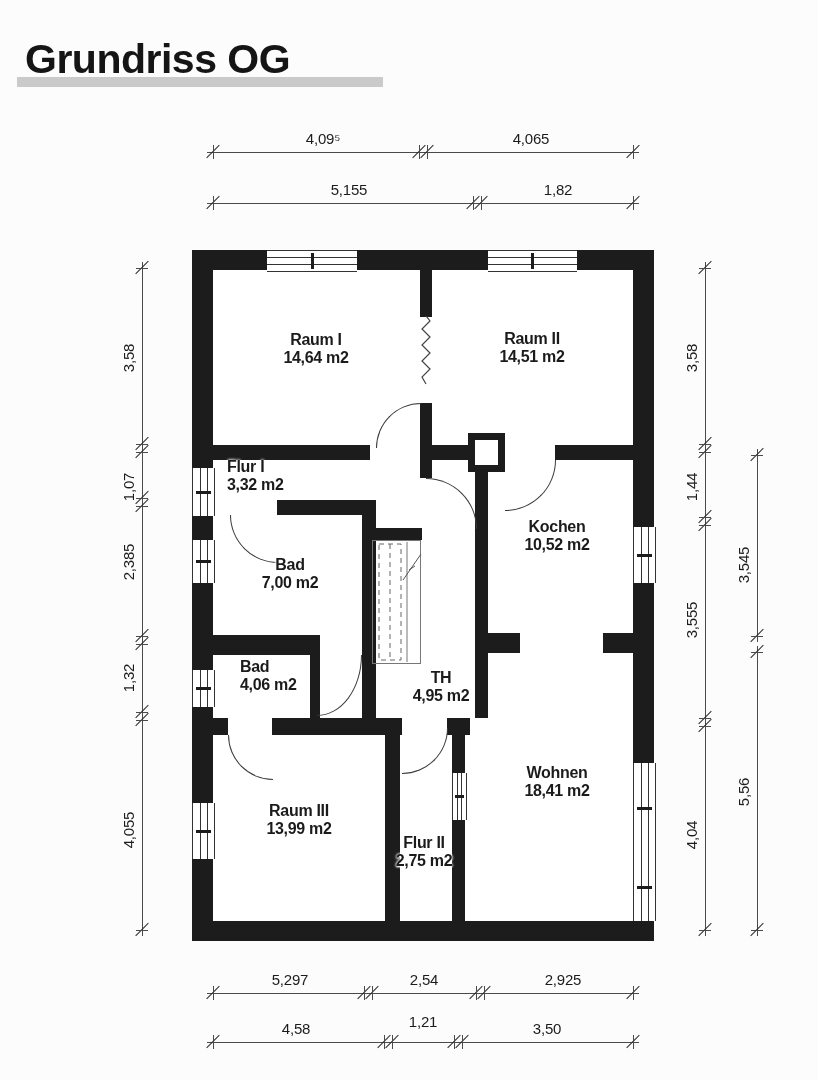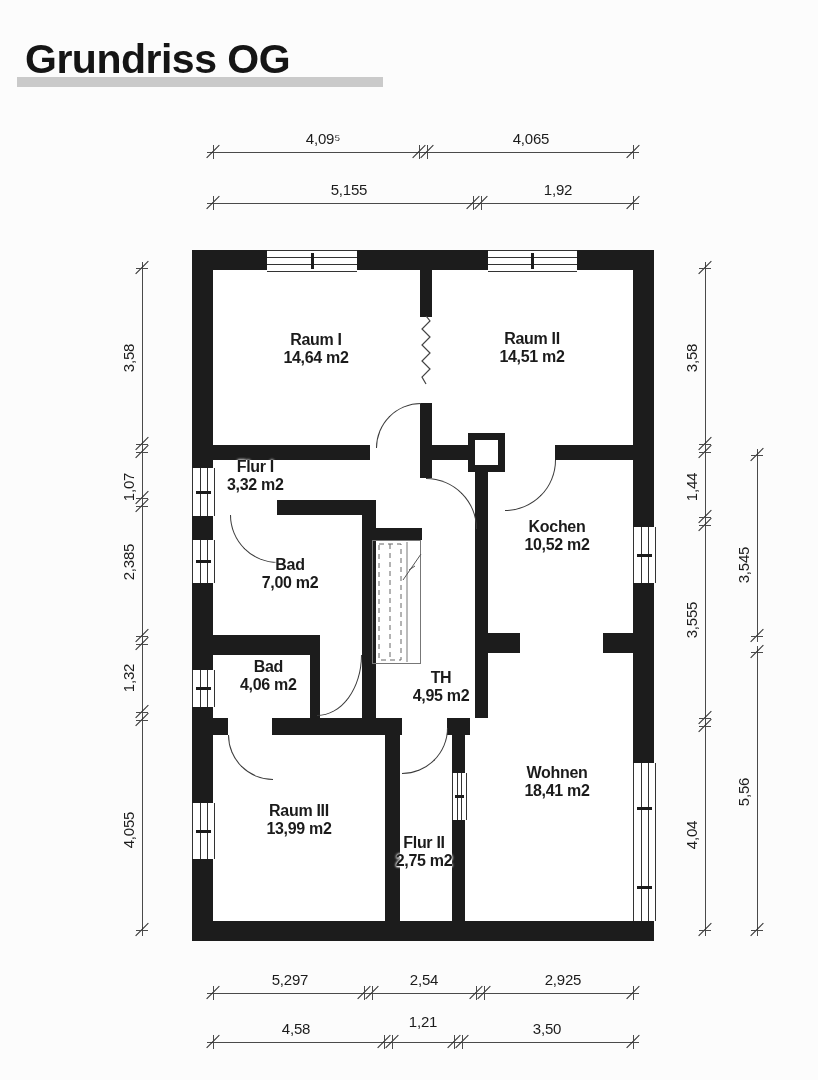--- a/index.html
+++ b/index.html
@@ -33,21 +33,21 @@
   .arc{position:absolute;border:0 solid #3a3a3a;z-index:2}
   .arc.tl{border-top-left-radius:100% 100%;border-top-width:1.3px;border-left-width:1.3px}
   .arc.tr{border-top-right-radius:100% 100%;border-top-width:1.3px;border-right-width:1.3px}
   .arc.bl{border-bottom-left-radius:100% 100%;border-bottom-width:1.3px;border-left-width:1.3px}
   .arc.br{border-bottom-right-radius:100% 100%;border-bottom-width:1.3px;border-right-width:1.3px}
   .room{
     position:absolute;z-index:5;font-size:16px;font-weight:bold;letter-spacing:-0.3px;
     line-height:1.13;text-align:center;transform:translate(-50%,-50%);white-space:nowrap;color:#1b1b1b;
     text-shadow:0 0 3px #fff,0 0 3px #fff,0 1px 2px #fff;
   }
-  .room.la{transform:none;text-align:center}
+  .room.la{transform:none;text-align:left}
   .dlh{position:absolute;height:0;border-top:1px solid var(--dim)}
   .dlv{position:absolute;width:0;border-left:1px solid var(--dim)}
   .dlab{position:absolute;font-size:15px;letter-spacing:-0.2px;color:#1c1c1c;
     transform:translate(-50%,-100%);white-space:nowrap;z-index:6}
   .dlabv{position:absolute;font-size:15px;letter-spacing:-0.2px;color:#1c1c1c;
     transform:translate(-50%,-50%) rotate(-90deg);white-space:nowrap;z-index:6}
   .tk{position:absolute;width:0;height:0;z-index:5}
   .tk::before{content:'';position:absolute;left:-9px;top:-1px;width:18px;height:0;
     border-top:1.6px solid #2e2e2e;transform:rotate(-45deg)}
   .tk.h::after{content:'';position:absolute;left:0;top:-7px;width:0;height:14px;border-left:1px solid var(--dim)}
@@ -170,21 +170,21 @@
   <div class="dlh" style="left:207px;top:993px;width:432px"></div>
   <div class="dlh" style="left:207px;top:1042px;width:432px"></div>
   <div class="dlv" style="left:142px;top:262px;height:674px"></div>
   <div class="dlv" style="left:705px;top:262px;height:674px"></div>
   <div class="dlv" style="left:757px;top:449px;height:193px"></div>
   <div class="dlv" style="left:757px;top:646px;height:290px"></div>
 
   <div class="dlab" style="left:323px;top:147px">4,09⁵</div>
   <div class="dlab" style="left:531px;top:147px">4,065</div>
   <div class="dlab" style="left:349px;top:198px">5,155</div>
-  <div class="dlab" style="left:558px;top:198px">1,92</div>
+  <div class="dlab" style="left:558px;top:198px">1,82</div>
 
   <div class="dlab" style="left:290px;top:988px">5,297</div>
   <div class="dlab" style="left:424px;top:988px">2,54</div>
   <div class="dlab" style="left:563px;top:988px">2,925</div>
   <div class="dlab" style="left:296px;top:1037px">4,58</div>
   <div class="dlab" style="left:423px;top:1030px">1,21</div>
   <div class="dlab" style="left:547px;top:1037px">3,50</div>
 
   <div class="dlabv" style="left:128px;top:358px">3,58</div>
   <div class="dlabv" style="left:128px;top:487px">1,07</div>

